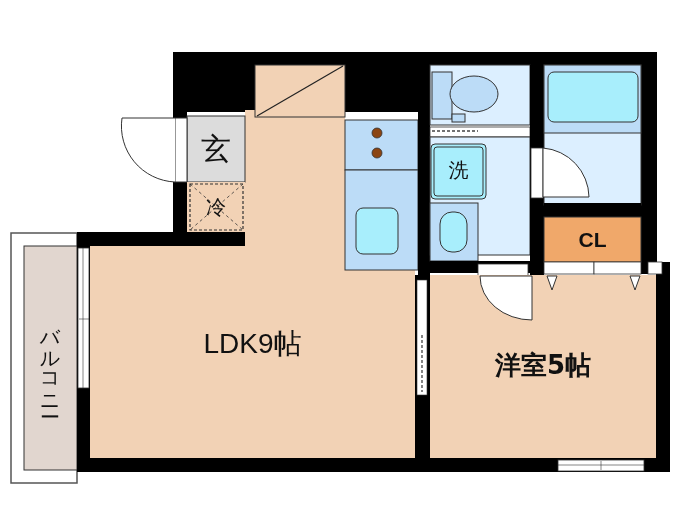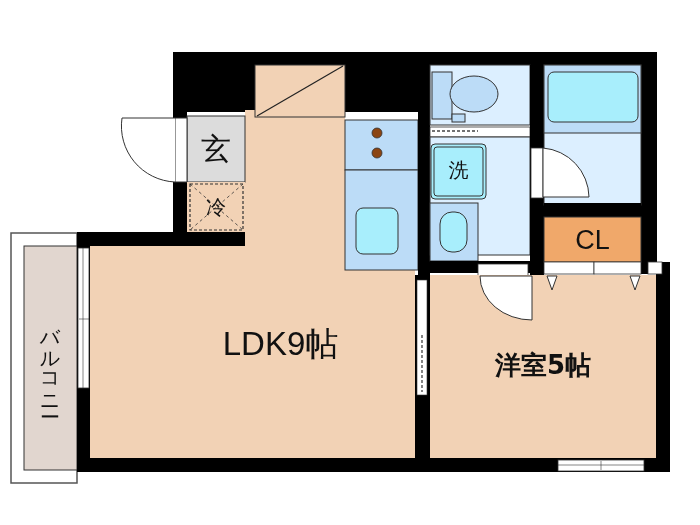--- a/index.html
+++ b/index.html
@@ -95,16 +95,16 @@
   <line x1="79" y1="319" x2="89" y2="319" stroke="#333" stroke-width="0.6"></line>
 
   <rect x="558" y="460" width="86" height="11" fill="#fff" stroke="#333" stroke-width="0.8"></rect>
   <line x1="558" y1="465" x2="644" y2="465" stroke="#333" stroke-width="0.6"></line>
   <line x1="601" y1="461" x2="601" y2="470" stroke="#333" stroke-width="0.6"></line>
 </svg>
 
 <div class="lbl" style="left:187px;top:127px;width:58px;font-size:30px;line-height:44px;">玄</div>
 <div class="lbl" style="left:187px;top:192px;width:58px;font-size:20px;line-height:30px;">冷</div>
 <div class="lbl" style="left:434px;top:155px;width:49px;font-size:20px;line-height:30px;">洗</div>
-<div class="lbl" style="left:544px;top:224px;width:97px;font-size:27px;line-height:32px;font-family:'Liberation Sans',sans-serif;">CL</div>
-<div class="lbl" style="left:90px;top:322px;width:325px;font-size:33px;line-height:44px;font-family:'Liberation Sans',sans-serif;padding-left:28px;">LDK9帖</div>
+<div class="lbl" style="left:544px;top:224px;width:97px;font-size:21px;line-height:32px;font-family:'Liberation Sans',sans-serif;font-weight:bold;">CL</div>
+<div class="lbl" style="left:90px;top:322px;width:325px;font-size:28px;line-height:44px;font-family:'Liberation Sans',sans-serif;">LDK9帖</div>
 <div class="lbl" style="left:430px;top:348px;width:226px;font-size:26px;line-height:34px;font-weight:bold;">洋室5帖</div>
 <div class="lbl" style="left:24px;top:290px;width:53px;font-size:20px;line-height:24px;writing-mode:vertical-rl;text-orientation:upright;display:flex;justify-content:center;align-items:center;height:140px;">バルコニー</div>
 
 </body></html>

